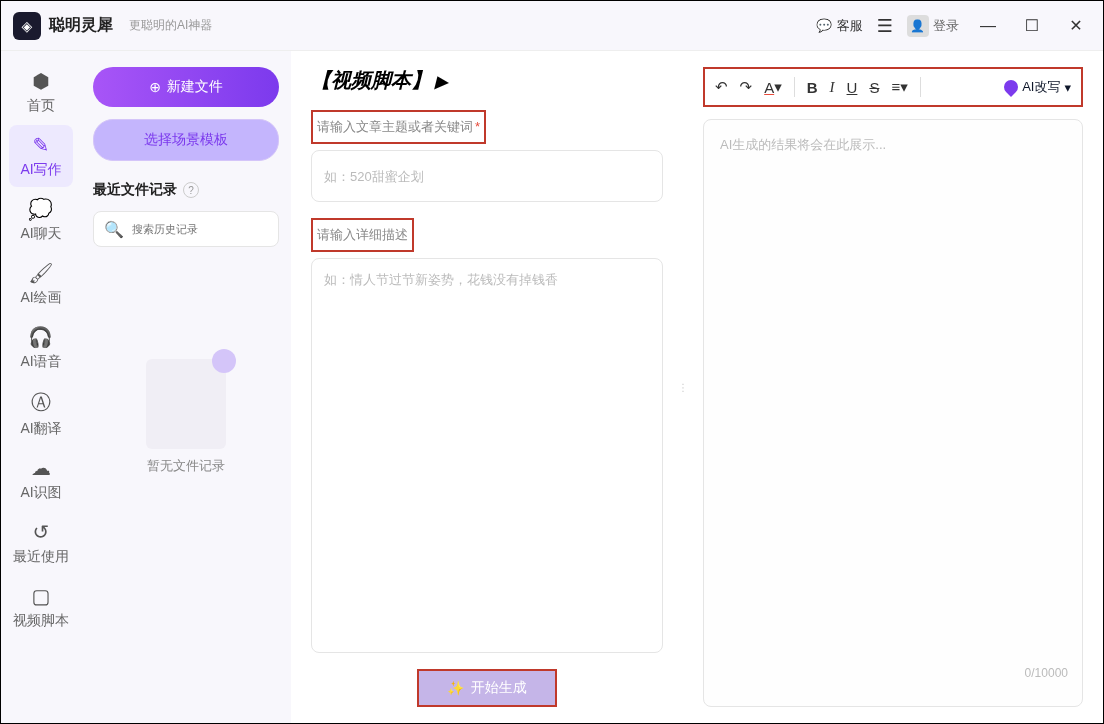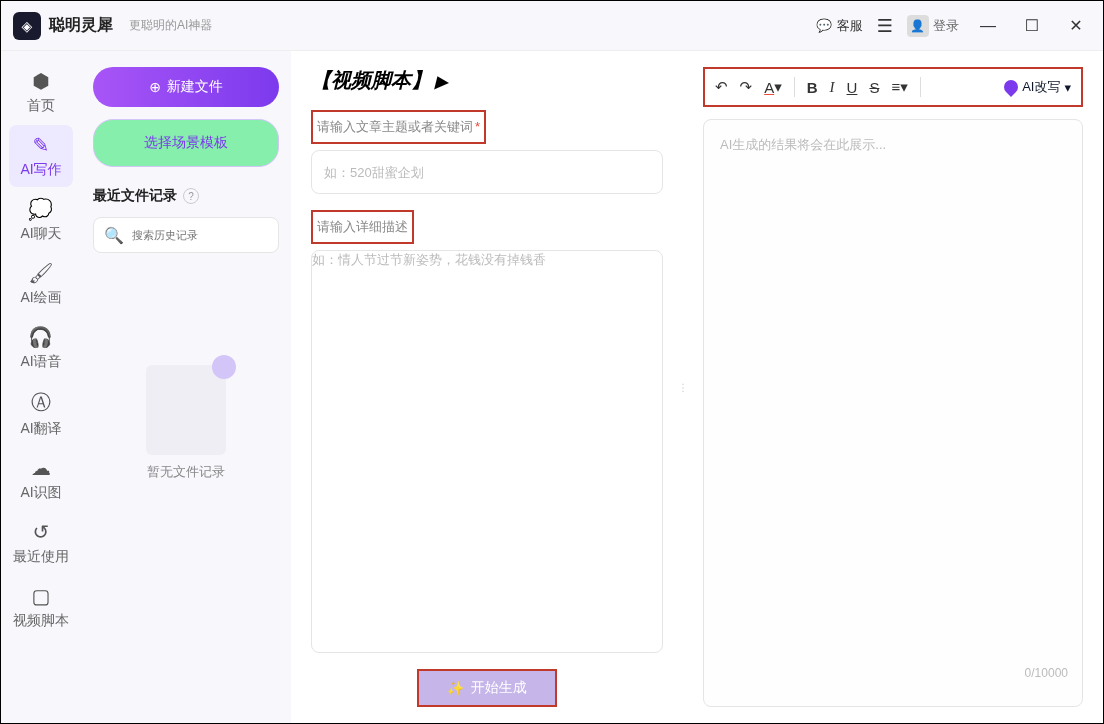--- a/index.html
+++ b/index.html
@@ -22,40 +22,40 @@
 .sidebar { width: 80px; background: #f8f7fc; display: flex; flex-direction: column; align-items: center; padding-top: 10px; gap: 2px; }
 .side-item { width: 64px; padding: 8px 0; display: flex; flex-direction: column; align-items: center; gap: 4px; cursor: pointer; border-radius: 8px; }
 .side-item.active { background: #ede9fe; }
 .side-icon { font-size: 20px; color: #555; }
 .side-item.active .side-icon { color: #7c3aed; }
 .side-label { font-size: 14px; color: #666; }
 .side-item.active .side-label { color: #7c3aed; }
 
 .panel-left { width: 210px; background: #f8f7fc; padding: 16px 12px; display: flex; flex-direction: column; gap: 12px; }
 .new-file-btn { height: 40px; background: linear-gradient(90deg, #a855f7, #7c3aed); color: #fff; border: none; border-radius: 20px; font-size: 14px; display: flex; align-items: center; justify-content: center; gap: 6px; cursor: pointer; }
-.template-btn { height: 48px; background: #86efac; border: 1px solid #d4c5f9; color: #7c3aed; border-radius: 20px; font-size: 14px; font-weight: 500; cursor: pointer; }
+.template-btn { height: 42px; background: #c4b5fd; border: 1px solid #d4c5f9; color: #7c3aed; border-radius: 20px; font-size: 14px; font-weight: 500; cursor: pointer; }
 .recent-header { display: flex; align-items: center; gap: 6px; margin-top: 8px; }
 .recent-title { font-size: 14px; font-weight: bold; color: #222; }
 .help-icon { width: 16px; height: 16px; border: 1px solid #ccc; border-radius: 50%; display: flex; align-items: center; justify-content: center; font-size: 10px; color: #999; }
 .search-box { height: 36px; background: #fff; border: 1px solid #e5e5e5; border-radius: 8px; display: flex; align-items: center; padding: 0 10px; gap: 8px; }
 .search-box input { border: none; outline: none; flex: 1; font-size: 11px; color: #333; }
 .empty-state { margin-top: 100px; display: flex; flex-direction: column; align-items: center; gap: 8px; }
 .empty-illus { width: 80px; height: 90px; background: #f0eef5; border-radius: 6px; position: relative; }
 .empty-illus::before { content: ''; position: absolute; top: -10px; right: -10px; width: 24px; height: 24px; background: #d4c5f9; border-radius: 50%; }
 .empty-text { font-size: 13px; color: #888; }
 
 .panel-center { flex: 1; padding: 16px 20px; display: flex; flex-direction: column; position: relative; }
 .center-title { font-size: 20px; font-weight: bold; margin-bottom: 16px; font-style: italic; }
 .center-title .arrow { margin-left: 4px; font-size: 16px; }
 .form-label { font-size: 13px; color: #888; padding: 6px 4px; }
 .form-label.highlight { border: 2px solid #c0392b; display: inline-block; }
 .form-label .req { color: #e74c3c; margin-left: 2px; }
-.topic-input { height: 44px; border: 1px solid #e5e5e5; border-radius: 8px; padding: 0 12px; font-size: 13px; color: #4c1d95; outline: none; margin-bottom: 16px; margin-top: 6px; }
+.topic-input { height: 52px; border: 1px solid #e5e5e5; border-radius: 8px; padding: 0 12px; font-size: 13px; color: #4c1d95; outline: none; margin-bottom: 16px; margin-top: 6px; }
 .topic-input::placeholder { color: #bbb; }
-.desc-textarea { flex: 1; border: 1px solid #e5e5e5; border-radius: 8px; font-size: 13px; color: #333; outline: none; resize: none; margin-top: 6px; margin-bottom: 16px; }
+.desc-textarea { flex: 1; border: 1px solid #e5e5e5; border-radius: 8px; padding: 12px; font-size: 13px; color: #333; outline: none; resize: none; margin-top: 6px; margin-bottom: 16px; }
 .desc-textarea::placeholder { color: #bbb; }
 .generate-btn { width: 140px; height: 38px; margin: 0 auto; background: #c5b5e8; color: #fff; border: 2px solid #c0392b; font-size: 14px; cursor: pointer; display: flex; align-items: center; justify-content: center; gap: 6px; }
 
 .divider-dots { position: absolute; right: -8px; top: 50%; transform: translateY(-50%); width: 16px; height: 16px; display: flex; align-items: center; justify-content: center; color: #ccc; font-size: 10px; cursor: col-resize; }
 
 .panel-right { width: 420px; padding: 16px 20px; display: flex; flex-direction: column; }
 .toolbar { height: 40px; border: 2px solid #c0392b; display: flex; align-items: center; padding: 0 10px; gap: 12px; margin-bottom: 12px; }
 .tool-btn { color: #333; cursor: pointer; font-size: 15px; display: flex; align-items: center; }
 .tool-btn.bold { font-weight: bold; }
 .tool-btn.italic { font-style: italic; font-family: serif; }

